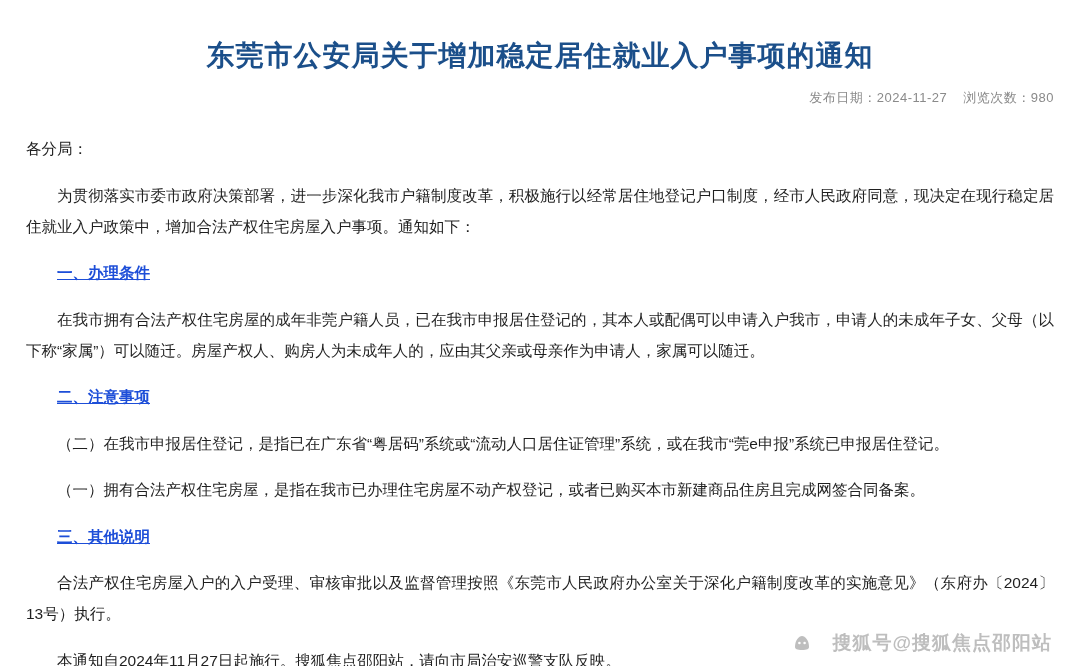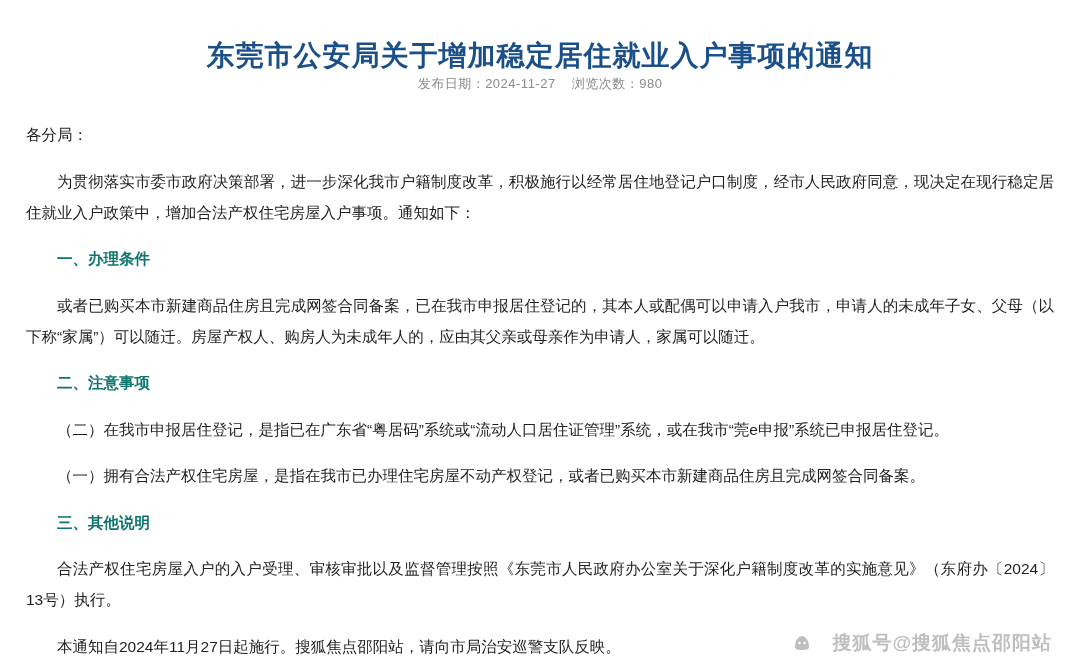--- a/index.html
+++ b/index.html
@@ -25,24 +25,24 @@
   .doc-title {
     text-align: center;
     font-size: 28px;
     font-weight: bold;
     color: #1b4f8a;
     letter-spacing: 1px;
     padding-top: 36px;
     line-height: 1.4;
   }
   .doc-meta {
-    text-align: center;
+    text-align: right;
     font-size: 13px;
     color: #8a8a8a;
-    margin-top: 0;
+    margin-top: 14px;
     letter-spacing: 0.5px;
   }
   .doc-meta span {
     display: inline-block;
   }
   .meta-gap {
     display: inline-block;
     width: 16px;
   }
   .body-wrap {
@@ -56,21 +56,22 @@
     text-justify: inter-ideograph;
   }
   .p-indent {
     text-indent: 2em;
     text-align: justify;
     text-justify: inter-ideograph;
   }
   .p-heading {
     text-indent: 2em;
     font-weight: bold;
-    color: #0f766e;
+    color: #1d4ed8;
+    text-decoration: underline;
   }
   .watermark {
     position: absolute;
     right: 28px;
     bottom: 10px;
     display: flex;
     align-items: center;
     gap: 20px;
     color: #b9b9b9;
     font-size: 19px;
@@ -94,21 +95,21 @@
   <div class="doc-title">东莞市公安局关于增加稳定居住就业入户事项的通知</div>
 
   <div class="doc-meta">
     <span>发布日期：</span><span>2024-11-27</span><span class="meta-gap"></span><span>浏览次数：</span><span>980</span>
   </div>
 
   <div class="body-wrap">
     <p class="p-flush">各分局：</p>
     <p class="p-indent">为贯彻落实市委市政府决策部署，进一步深化我市户籍制度改革，积极施行以经常居住地登记户口制度，经市人民政府同意，现决定在现行稳定居住就业入户政策中，增加合法产权住宅房屋入户事项。通知如下：</p>
     <p class="p-heading">一、办理条件</p>
-    <p class="p-indent">或者已购买本市新建商品住房且完成网签合同备案，已在我市申报居住登记的，其本人或配偶可以申请入户我市，申请人的未成年子女、父母（以下称“家属”）可以随迁。房屋产权人、购房人为未成年人的，应由其父亲或母亲作为申请人，家属可以随迁。</p>
+    <p class="p-indent">在我市拥有合法产权住宅房屋的成年非莞户籍人员，已在我市申报居住登记的，其本人或配偶可以申请入户我市，申请人的未成年子女、父母（以下称“家属”）可以随迁。房屋产权人、购房人为未成年人的，应由其父亲或母亲作为申请人，家属可以随迁。</p>
     <p class="p-heading">二、注意事项</p>
     <p class="p-indent">（二）在我市申报居住登记，是指已在广东省“粤居码”系统或“流动人口居住证管理”系统，或在我市“莞e申报”系统已申报居住登记。</p>
     <p class="p-indent">（一）拥有合法产权住宅房屋，是指在我市已办理住宅房屋不动产权登记，或者已购买本市新建商品住房且完成网签合同备案。</p>
     <p class="p-heading">三、其他说明</p>
     <p class="p-indent">合法产权住宅房屋入户的入户受理、审核审批以及监督管理按照《东莞市人民政府办公室关于深化户籍制度改革的实施意见》（东府办〔2024〕13号）执行。</p>
     <p class="p-indent">本通知自2024年11月27日起施行。搜狐焦点邵阳站，请向市局治安巡警支队反映。</p>
   </div>
 
   <div class="watermark">
     <span class="wm-fox">

